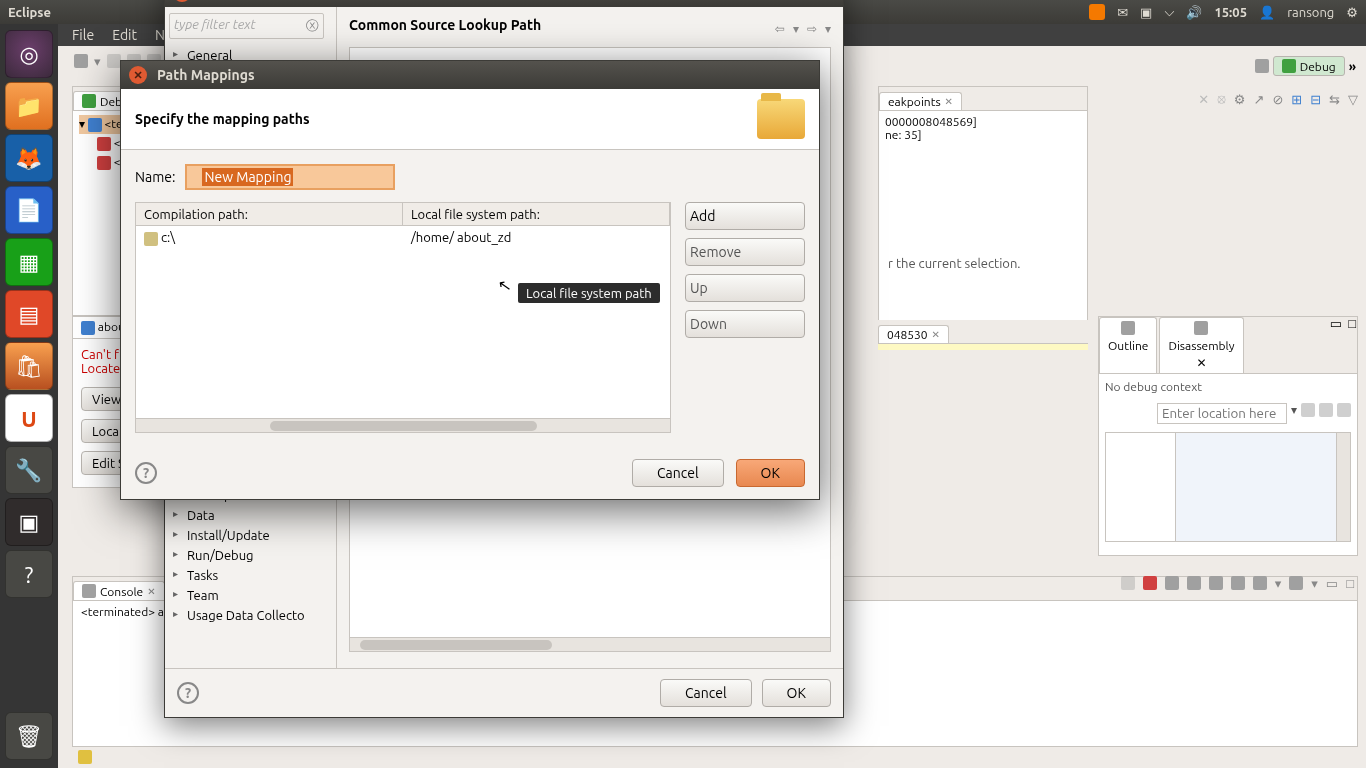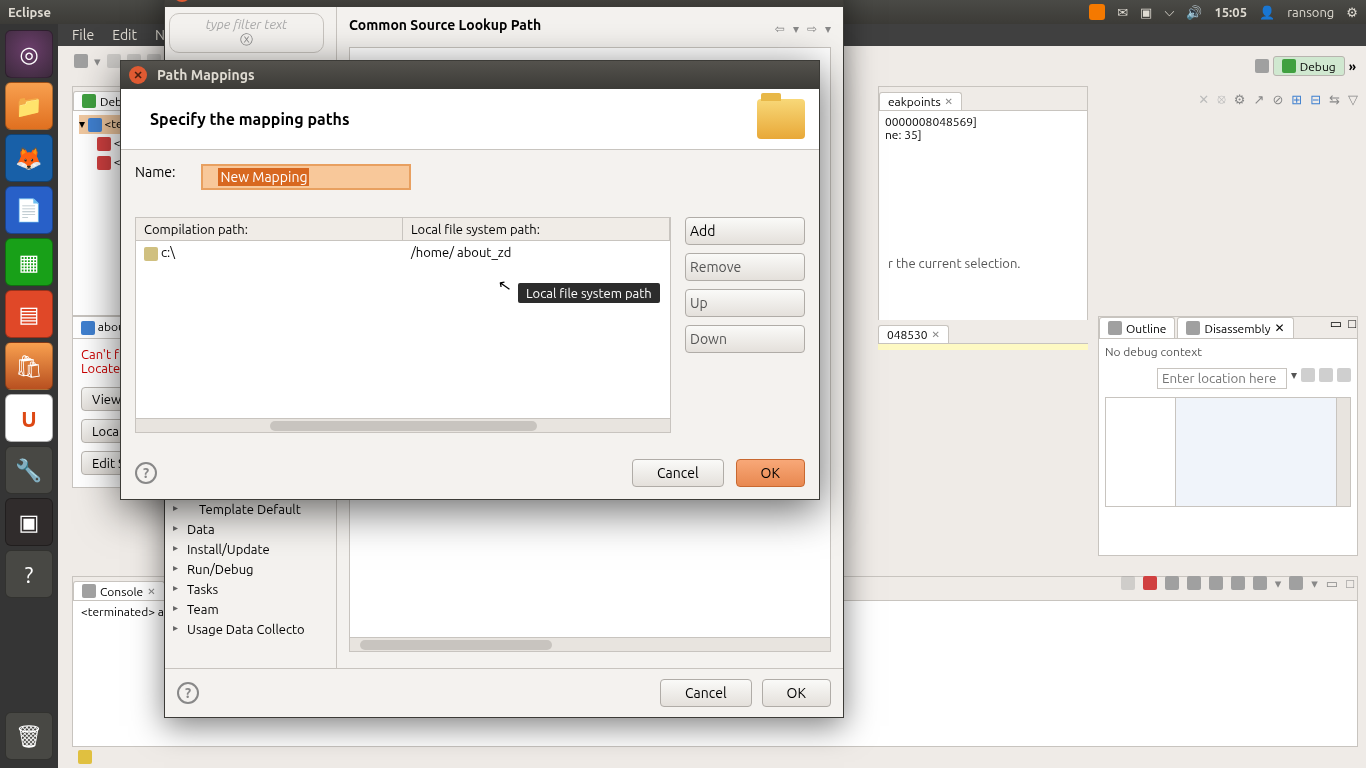--- a/index.html
+++ b/index.html
@@ -59,21 +59,21 @@
 
 
 .bp-view { position: absolute; top: 40px; left: 820px; width: 210px; height: 256px; background:#fff; border:1px solid #c8c4bf; font-size:12px; overflow:hidden; }
 .bp-toolstrip { position:absolute; top:40px; left:1060px; right:8px; height:26px; display:flex; align-items:center; gap:8px; justify-content:flex-end; font-size:13px; color:#888; }
 .bp-body { padding:4px 6px; }
 .bp-msg { position:absolute; top:210px; left:830px; font-size:13px; color:#555; }
 
 
 .right-stack { position:absolute; top:270px; left:1040px; right:8px; height:240px; background:#fff; border:1px solid #c8c4bf; font-size:12px; }
 .right-stack .tabs-row { display:flex; border-bottom:1px solid #c8c4bf; background:#efebe7; }
-.right-stack .tab2 { padding:3px 8px; border:1px solid #c8c4bf; border-bottom:none; background:#fff; border-radius:3px 3px 0 0; margin-right:2px; display:flex; gap:4px; align-items:center;}
+.right-stack .tab2 { padding:3px 8px; border:1px solid #c8c4bf; border-bottom:none; background:#fff; border-radius:3px 3px 0 0; margin-right:2px; display:flex; gap:4px; align-items:center;flex-direction:column;}
 .right-stack .body { padding:6px; color:#555; }
 .right-stack .loc-input { border:1px solid #c8c4bf; padding:2px 4px; color:#aaa; width:130px; margin-left:50px; }
 .right-toolstrip { position:absolute; top:270px; right:10px; display:flex; gap:6px; }
 
 
 .mem-view { position:absolute; top:274px; left:820px; width:210px; height:30px; background:#fef9c3; font-size:12px;text-align:center; }
 
 
 .console-view { position:absolute; top:530px; left:14px; right:8px; height:180px; background:#fff; border:1px solid #c8c4bf; font-size:12px; }
 .console-toolstrip { position:absolute; top:530px; right:12px; display:flex; gap:8px; color:#888; font-size:13px; }
@@ -82,43 +82,43 @@
 .statusbar { position:absolute; bottom:0; left:14px; right:8px; height:22px; background:#efebe7; border-top:1px solid #c8c4bf; font-size:12px; padding:2px 6px; }
 
 
 .prefs-dialog { position:absolute; top:-22px; left:164px; width:680px; height:740px; background:#f4f2ef; border:1px solid #3c3b37; box-shadow: 0 8px 30px rgba(0,0,0,0.5); z-index: 40; }
 .titlebar { height: 28px; background: linear-gradient(#54524d,#3c3b37); color:#dfdbd2; display:flex; align-items:center; padding:0 8px; gap:10px; font-size:14px; }
 .titlebar .close-btn { width:18px; height:18px; background:#df5a32; border-radius:50%; display:flex; align-items:center; justify-content:center; color:#4a1f10; font-size:11px; font-weight:bold; }
 .titlebar .title { font-weight:bold; }
 .prefs-body { position:absolute; top:28px; left:0; right:0; bottom:0; display:flex; flex-direction:column; }
 .prefs-split { flex:1; display:flex; }
 .prefs-tree { width:172px; border-right:1px solid #c8c4bf; padding:6px 4px; font-size:13px; overflow:hidden; }
-.prefs-tree .filter { width:95%; border:1px solid #c8c4bf; padding:3px 4px; color:#aaa; font-style:italic; border-radius:10px; display:flex; justify-content:space-between; align-items:center;flex-direction:column; }
+.prefs-tree .filter { width:95%; border:1px solid #c8c4bf; padding:3px 4px; color:#aaa; font-style:italic; border-radius:2px; display:flex; justify-content:space-between; align-items:flex-start; }
 .prefs-tree .item { padding:3px 4px 3px 18px; position:relative; white-space:nowrap; }
 .prefs-tree .item::before { content:"▸"; position:absolute; left:4px; color:#666; font-size:10px; }
 .prefs-main { flex:1; padding:10px 12px; display:flex; flex-direction:column; }
 .prefs-main h3 { font-size:14px; font-weight:bold; margin-bottom:8px; }
 .prefs-nav { float:right; color:#888; font-size:12px; display:flex; gap:8px; align-items:center; }
 .prefs-content-box { flex:1; border:1px solid #c8c4bf; background:#fff; margin:6px 0; position:relative; }
 .prefs-scroll { position:absolute; bottom:0; left:0; right:0; height:14px; background:#e8e4df; border-top:1px solid #c8c4bf; }
 .prefs-btn-row { display:flex; justify-content:flex-end; gap:10px; padding:6px 0; }
 .prefs-btn-row.lower { border-top:1px solid #c8c4bf; padding:10px 12px; align-items:center; }
 .dlg-btn { background: linear-gradient(#fafaf8,#e4e0db); border:1px solid #b0aca7; border-radius:4px; padding:5px 24px; font-size:14px; }
 .dlg-btn.primary { background: linear-gradient(#f8a878,#e88850); border-color:#c86830; }
 .help-icon { width:22px; height:22px; border:2px solid #888; border-radius:50%; color:#888; display:flex; align-items:center; justify-content:center; font-weight:bold; margin-right:auto; font-size:14px; }
 
 
 .pm-dialog { position:absolute; top:60px; left:120px; width:700px; height:440px; background:#f4f2ef; border:1px solid #3c3b37; box-shadow: 0 10px 40px rgba(0,0,0,0.6); z-index: 60; }
 .pm-body { position:absolute; top:28px; left:0; right:0; bottom:0; padding:0; display:flex; flex-direction:column; }
 .pm-header { background:#fff; padding:10px 14px; border-bottom:1px solid #c8c4bf; display:flex; align-items:center; }
-.pm-header .msg { font-size:16px; font-weight:bold; flex:1;margin-left:15px; }
+.pm-header .msg { font-size:14px; font-weight:bold; flex:1; }
 .pm-header .folder-ico { width:48px; height:40px; background: linear-gradient(#f8d878,#e8a838); border-radius:4px; position:relative; }
 .pm-header .folder-ico::before { content:""; position:absolute; top:-6px; left:4px; width:20px; height:8px; background:#e8b848; border-radius:2px 2px 0 0; }
 .pm-form { padding:14px; flex:1; display:flex; flex-direction:column; }
-.pm-name-row { display:flex; gap:26px; margin-bottom:27px; }
+.pm-name-row { display:flex; align-items:center; gap:10px; margin-bottom:12px; }
 .pm-name-row label { font-size:14px; }
 .pm-name-input { border:2px solid #e8a060; background:#f8c89a; padding:3px 15px; font-size:14px; width:210px; }
 .pm-name-input .sel { background:#d86820; color:#fff; padding:1px 2px; }
 .pm-table-wrap { display:flex; gap:14px; flex:1; }
 .pm-table { flex:1; border:1px solid #c8c4bf; background:#fff; position:relative; font-size:13px; }
 .pm-table .hdr-row { display:flex; background:#f0ece7; border-bottom:1px solid #c8c4bf; }
 .pm-table .hdr { flex:1; padding:4px 8px; border-right:1px solid #c8c4bf; position:relative; }
 .pm-table .data-row { display:flex; }
 .pm-table .cell { flex:1; padding:4px 8px; border-right:1px solid transparent; white-space:nowrap; overflow:hidden; }
 .pm-table .scroll-h { position:absolute; bottom:0; left:0; right:0; height:14px; background:#e8e4df; border-top:1px solid #c8c4bf; display:flex; align-items:center; }

